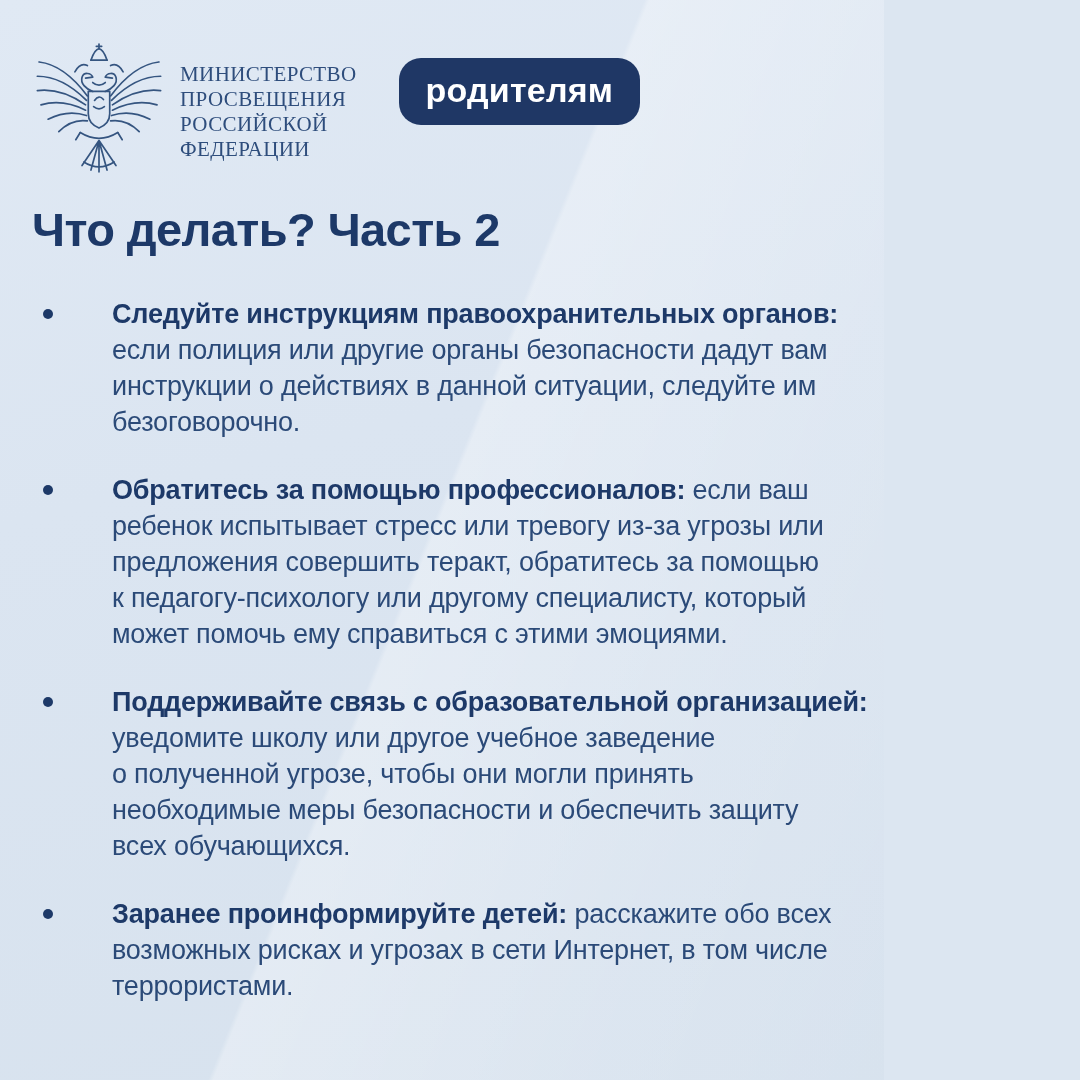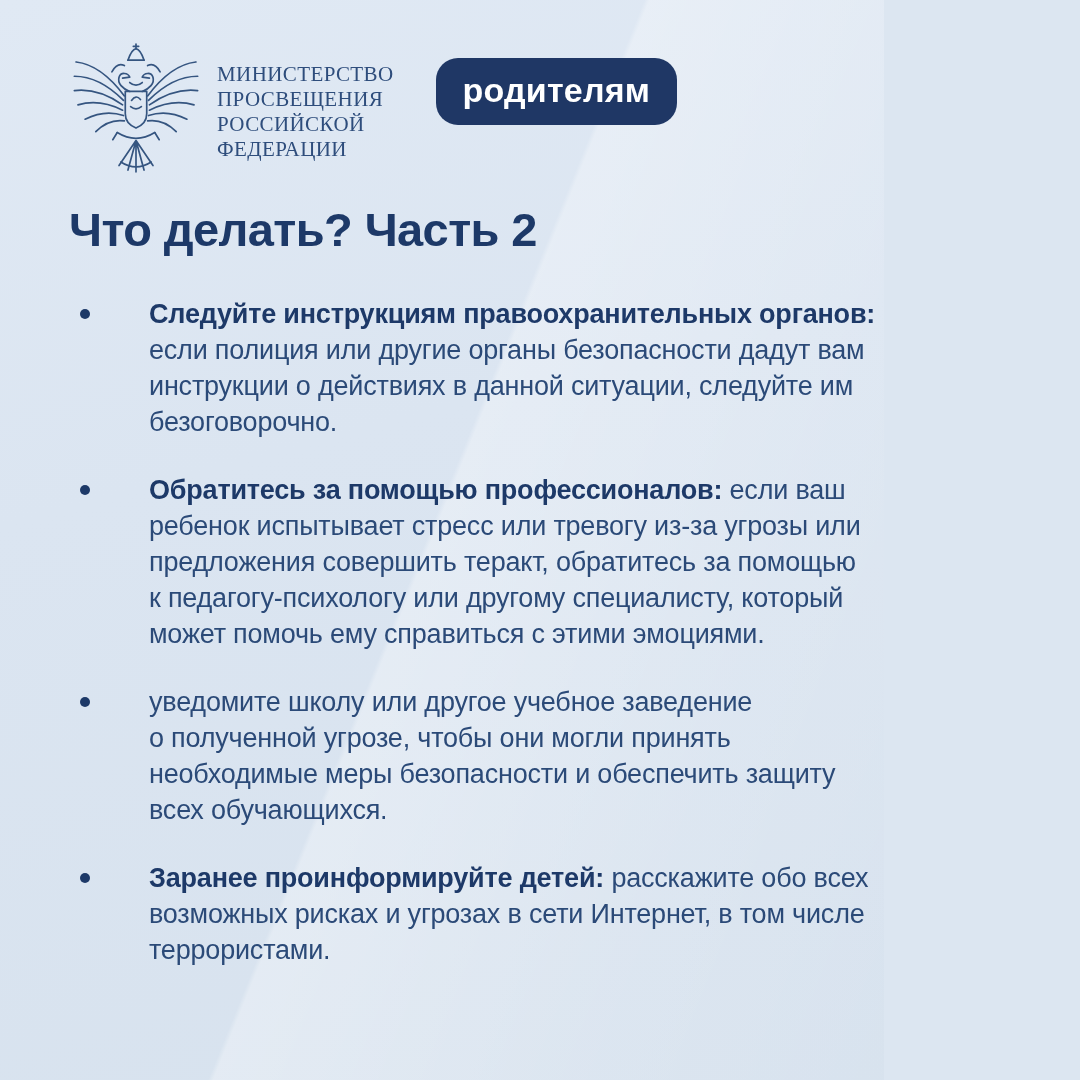--- a/index.html
+++ b/index.html
@@ -1,20 +1,20 @@
 <!DOCTYPE html>
 <html lang="ru"><head>
 <meta charset="utf-8">
 <style>
   html,body{margin:0;padding:0;background:#dce6f1;}
   .page{
     position:relative;
     width:884px;height:1080px;
     box-sizing:border-box;
-    padding:38px 55px 0 69px;
+    padding:38px 55px 0 32px;
     overflow:hidden;
     background:linear-gradient(165deg,#e0e9f4 0%,#dbe5f1 40%,#d7e2ee 100%);
     font-family:"Liberation Sans",sans-serif;
   }
   
   .page::before{
     content:"";position:absolute;inset:0;z-index:0;pointer-events:none;
     background:linear-gradient(112deg,
       rgba(255,255,255,0) 48.8%,
       rgba(255,255,255,0.30) 49.2%,
@@ -142,20 +142,21 @@
 
     <li class="bullet">
       <div class="line"><span class="lead">Обратитесь за помощью профессионалов:</span><span> если ваш</span></div>
       <div class="line"><span class="lead"></span><span>ребенок испытывает стресс или тревогу из-за угрозы или</span></div>
       <div class="line"><span class="lead"></span><span>предложения совершить теракт, обратитесь за помощью</span></div>
       <div class="line"><span class="lead"></span><span>к педагогу-психологу или другому специалисту, который</span></div>
       <div class="line"><span class="lead"></span><span>может помочь ему справиться с этими эмоциями.</span></div>
     </li>
 
     <li class="bullet">
+      <div class="line"><span class="lead">Поддерживайте связь с образовательной организацией:</span><span></span></div>
       <div class="line"><span class="lead"></span><span>уведомите школу или другое учебное заведение</span></div>
       <div class="line"><span class="lead"></span><span>о полученной угрозе, чтобы они могли принять</span></div>
       <div class="line"><span class="lead"></span><span>необходимые меры безопасности и обеспечить защиту</span></div>
       <div class="line"><span class="lead"></span><span>всех обучающихся.</span></div>
     </li>
 
     <li class="bullet">
       <div class="line"><span class="lead">Заранее проинформируйте детей:</span><span> расскажите обо всех</span></div>
       <div class="line"><span class="lead"></span><span>возможных рисках и угрозах в сети Интернет, в том числе</span></div>
       <div class="line"><span class="lead"></span><span>террористами.</span></div>

